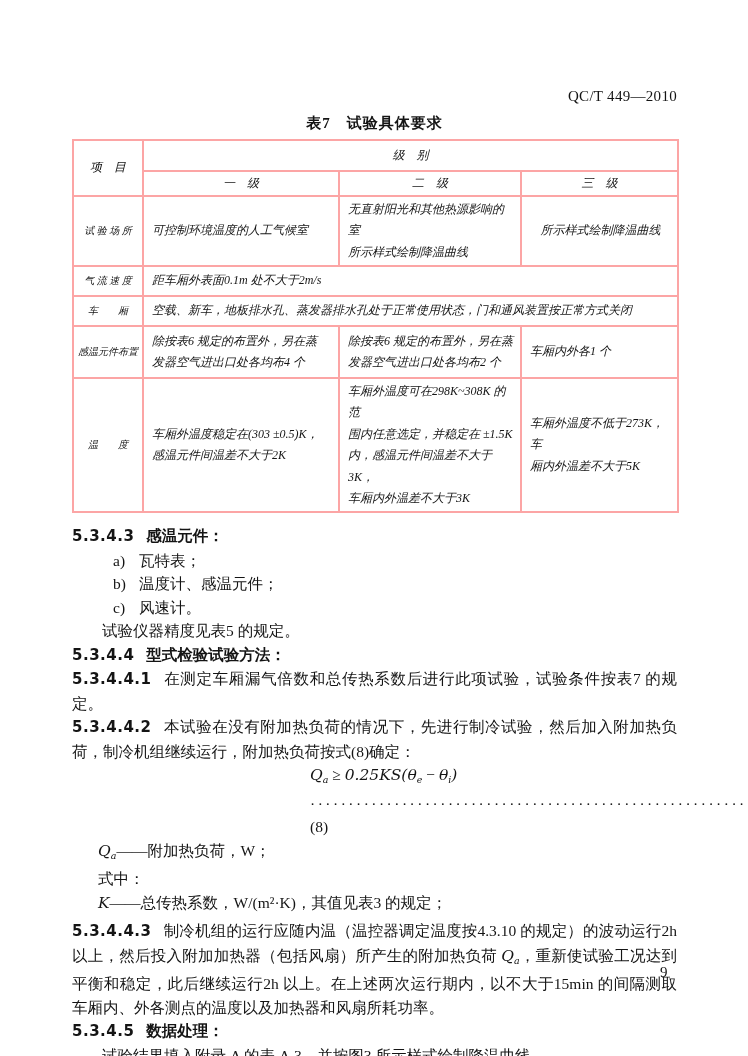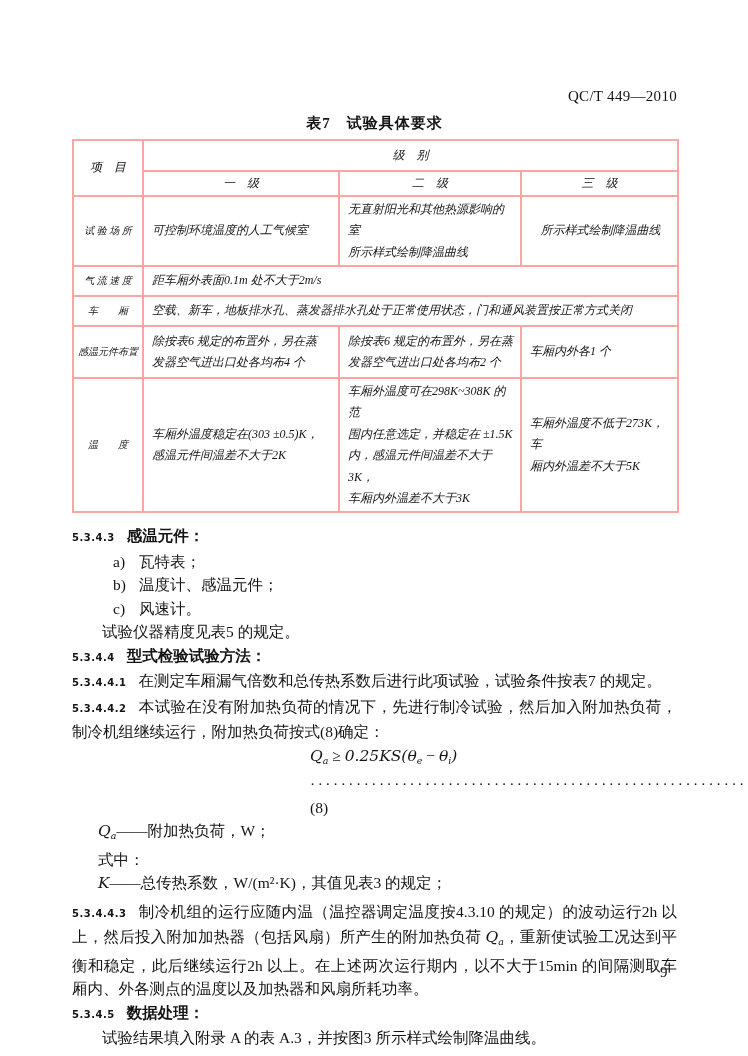--- a/index.html
+++ b/index.html
@@ -20,21 +20,21 @@
   table.req{border-collapse:collapse;width:605px;margin-top:6px;table-layout:fixed;font-size:12px;}
   table.req{border:2px solid #000;}
   table.req td{border:2px solid #fca5a5;vertical-align:middle;line-height:1.78;font-style:italic;}
   td.lbl{font-size:10px;text-align:center;white-space:nowrap;padding:0 2px;overflow:hidden;}
   td.hd{text-align:center;padding:0 4px;}
   td.cell{padding:2px 6px 2px 8px;white-space:pre-wrap;text-align:left;}
   td.cell.center{text-align:center;}
   
   .sections{margin-top:11px;font-size:15.5px;line-height:23.5px;text-align:justify;}
   .para{margin:0;}
-  .num{font-family:"DejaVu Sans",sans-serif;font-weight:700;font-size:10px;letter-spacing:.5px;margin-right:12px;}
+  .num{font-family:"DejaVu Sans",sans-serif;font-weight:700;font-size:15px;letter-spacing:.5px;margin-right:12px;}
   .htitle{font-weight:700;}
   .list-item{padding-left:41px;}
   .li-label{display:inline-block;min-width:26px;}
   .indent{padding-left:30px;}
   .indent-sm{padding-left:26px;}
   .var{font-style:italic;font-family:"DejaVu Serif",serif;}
   .sub{font-style:italic;font-family:"DejaVu Serif",serif;font-size:9.5px;vertical-align:-3px;}
   .formula-row{display:flex;align-items:baseline;padding-left:233px;margin:0;flex-direction:column;}
   .formula-core{white-space:nowrap;}
   .dots{flex:1;overflow:hidden;white-space:nowrap;letter-spacing:2.5px;margin:0 5px;}

